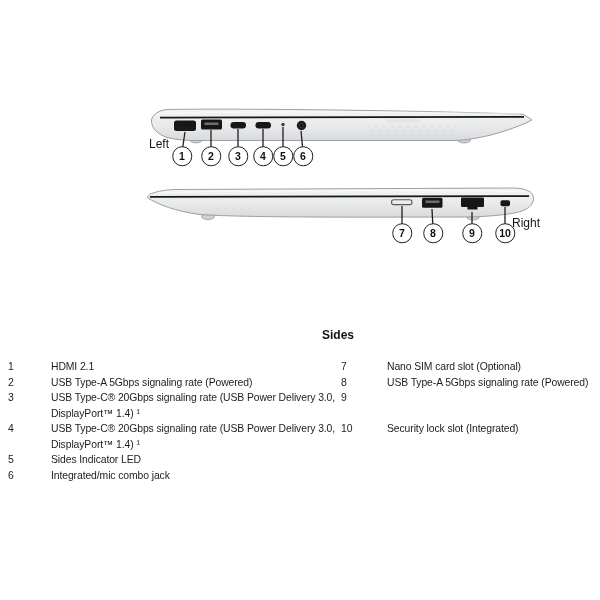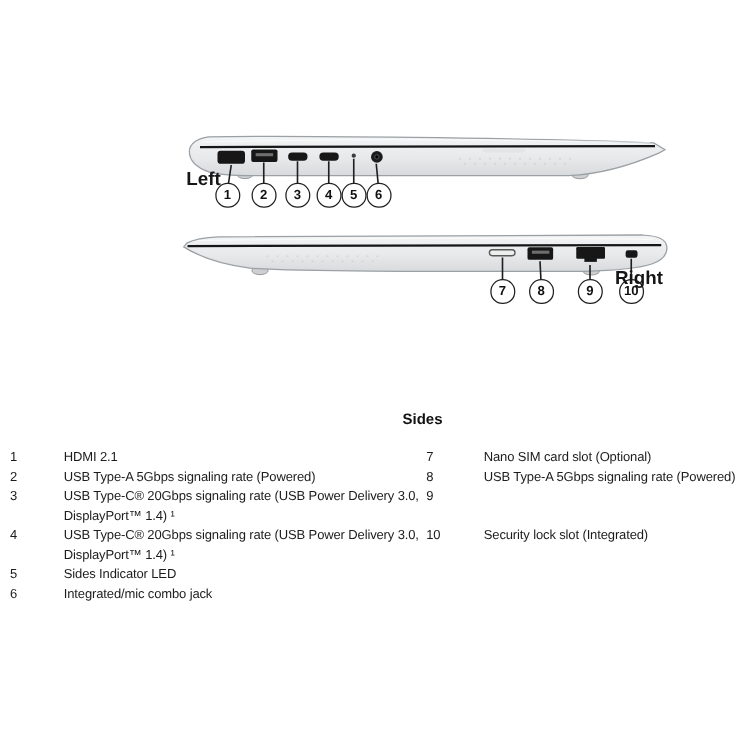--- a/index.html
+++ b/index.html
@@ -11,21 +11,21 @@
   svg.diagram{position:absolute;left:0;top:0;width:600px;height:600px;}
 
   .callout{
     position:absolute;width:19.5px;height:19.5px;box-sizing:border-box;
     border:1.8px solid #1f1f1f;border-radius:50%;background:#ffffff;
     display:flex;align-items:center;justify-content:center;
     font-size:10.5px;font-weight:700;color:#111;
     transform:translate(-50%,-50%);
   }
   .side-label{
-    position:absolute;font-size:15px;font-weight:700;color:#161616;line-height:10px;
+    position:absolute;font-size:12px;font-weight:400;color:#161616;line-height:10px;
   }
   .heading{
     position:absolute;left:322px;top:328px;font-size:12px;font-weight:700;color:#111;
   }
   .legend{
     position:absolute;left:8px;top:359px;width:588px;
     font-size:10.4px;line-height:15.5px;letter-spacing:-0.1px;color:#1c1c1c;
   }
   .legend .row{display:grid;grid-template-columns:43px 290px 46px auto;}
   .legend .cell{padding:0;}
@@ -179,21 +179,21 @@
   <div class="callout" style="left:263px;top:156px">4</div>
   <div class="callout" style="left:283px;top:156px">5</div>
   <div class="callout" style="left:303px;top:156px">6</div>
 
   <div class="callout" style="left:402px;top:233px">7</div>
   <div class="callout" style="left:433px;top:233px">8</div>
   <div class="callout" style="left:472px;top:233px">9</div>
   <div class="callout" style="left:505px;top:233px">10</div>
 
   <div class="side-label" style="left:149px;top:139px">Left</div>
-  <div class="side-label" style="left:492px;top:218px">Right</div>
+  <div class="side-label" style="left:512px;top:218px">Right</div>
 
   <div class="heading">Sides</div>
 
   <div class="legend">
     <div class="row">
       <div class="cell c1">1</div>
       <div class="cell c2">HDMI 2.1</div>
       <div class="cell c3">7</div>
       <div class="cell c4">Nano SIM card slot (Optional)</div>
     </div>

